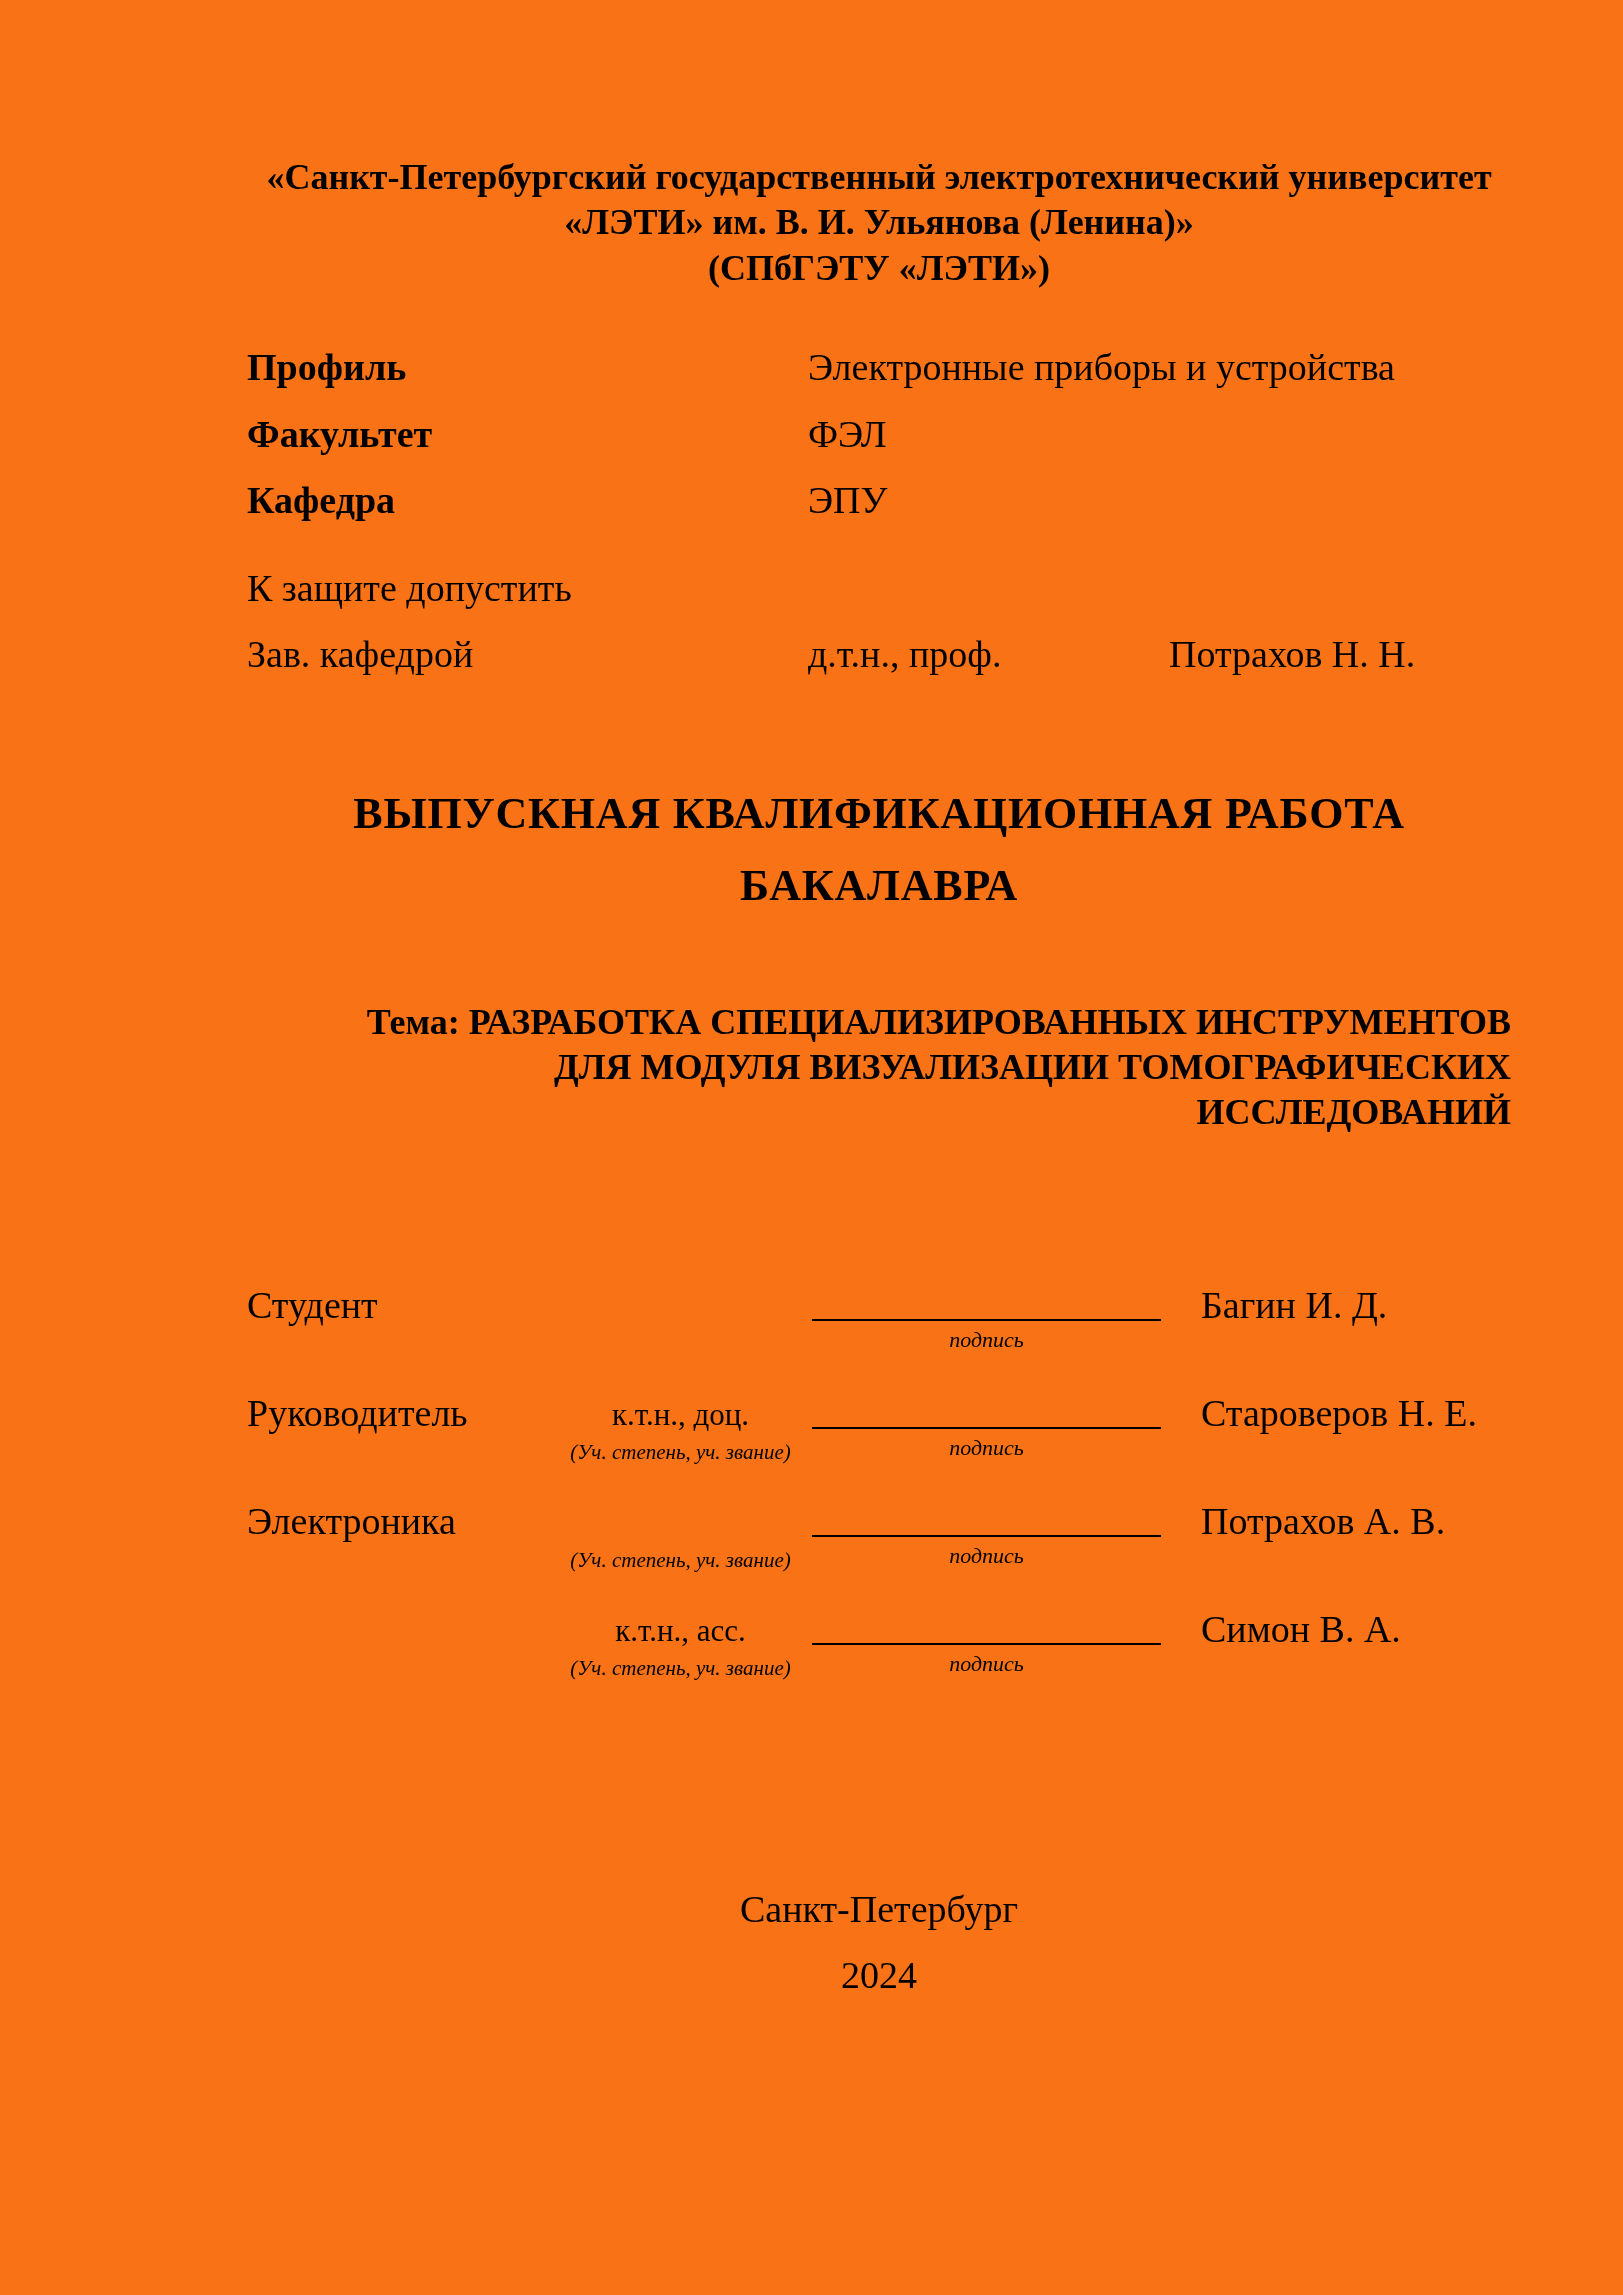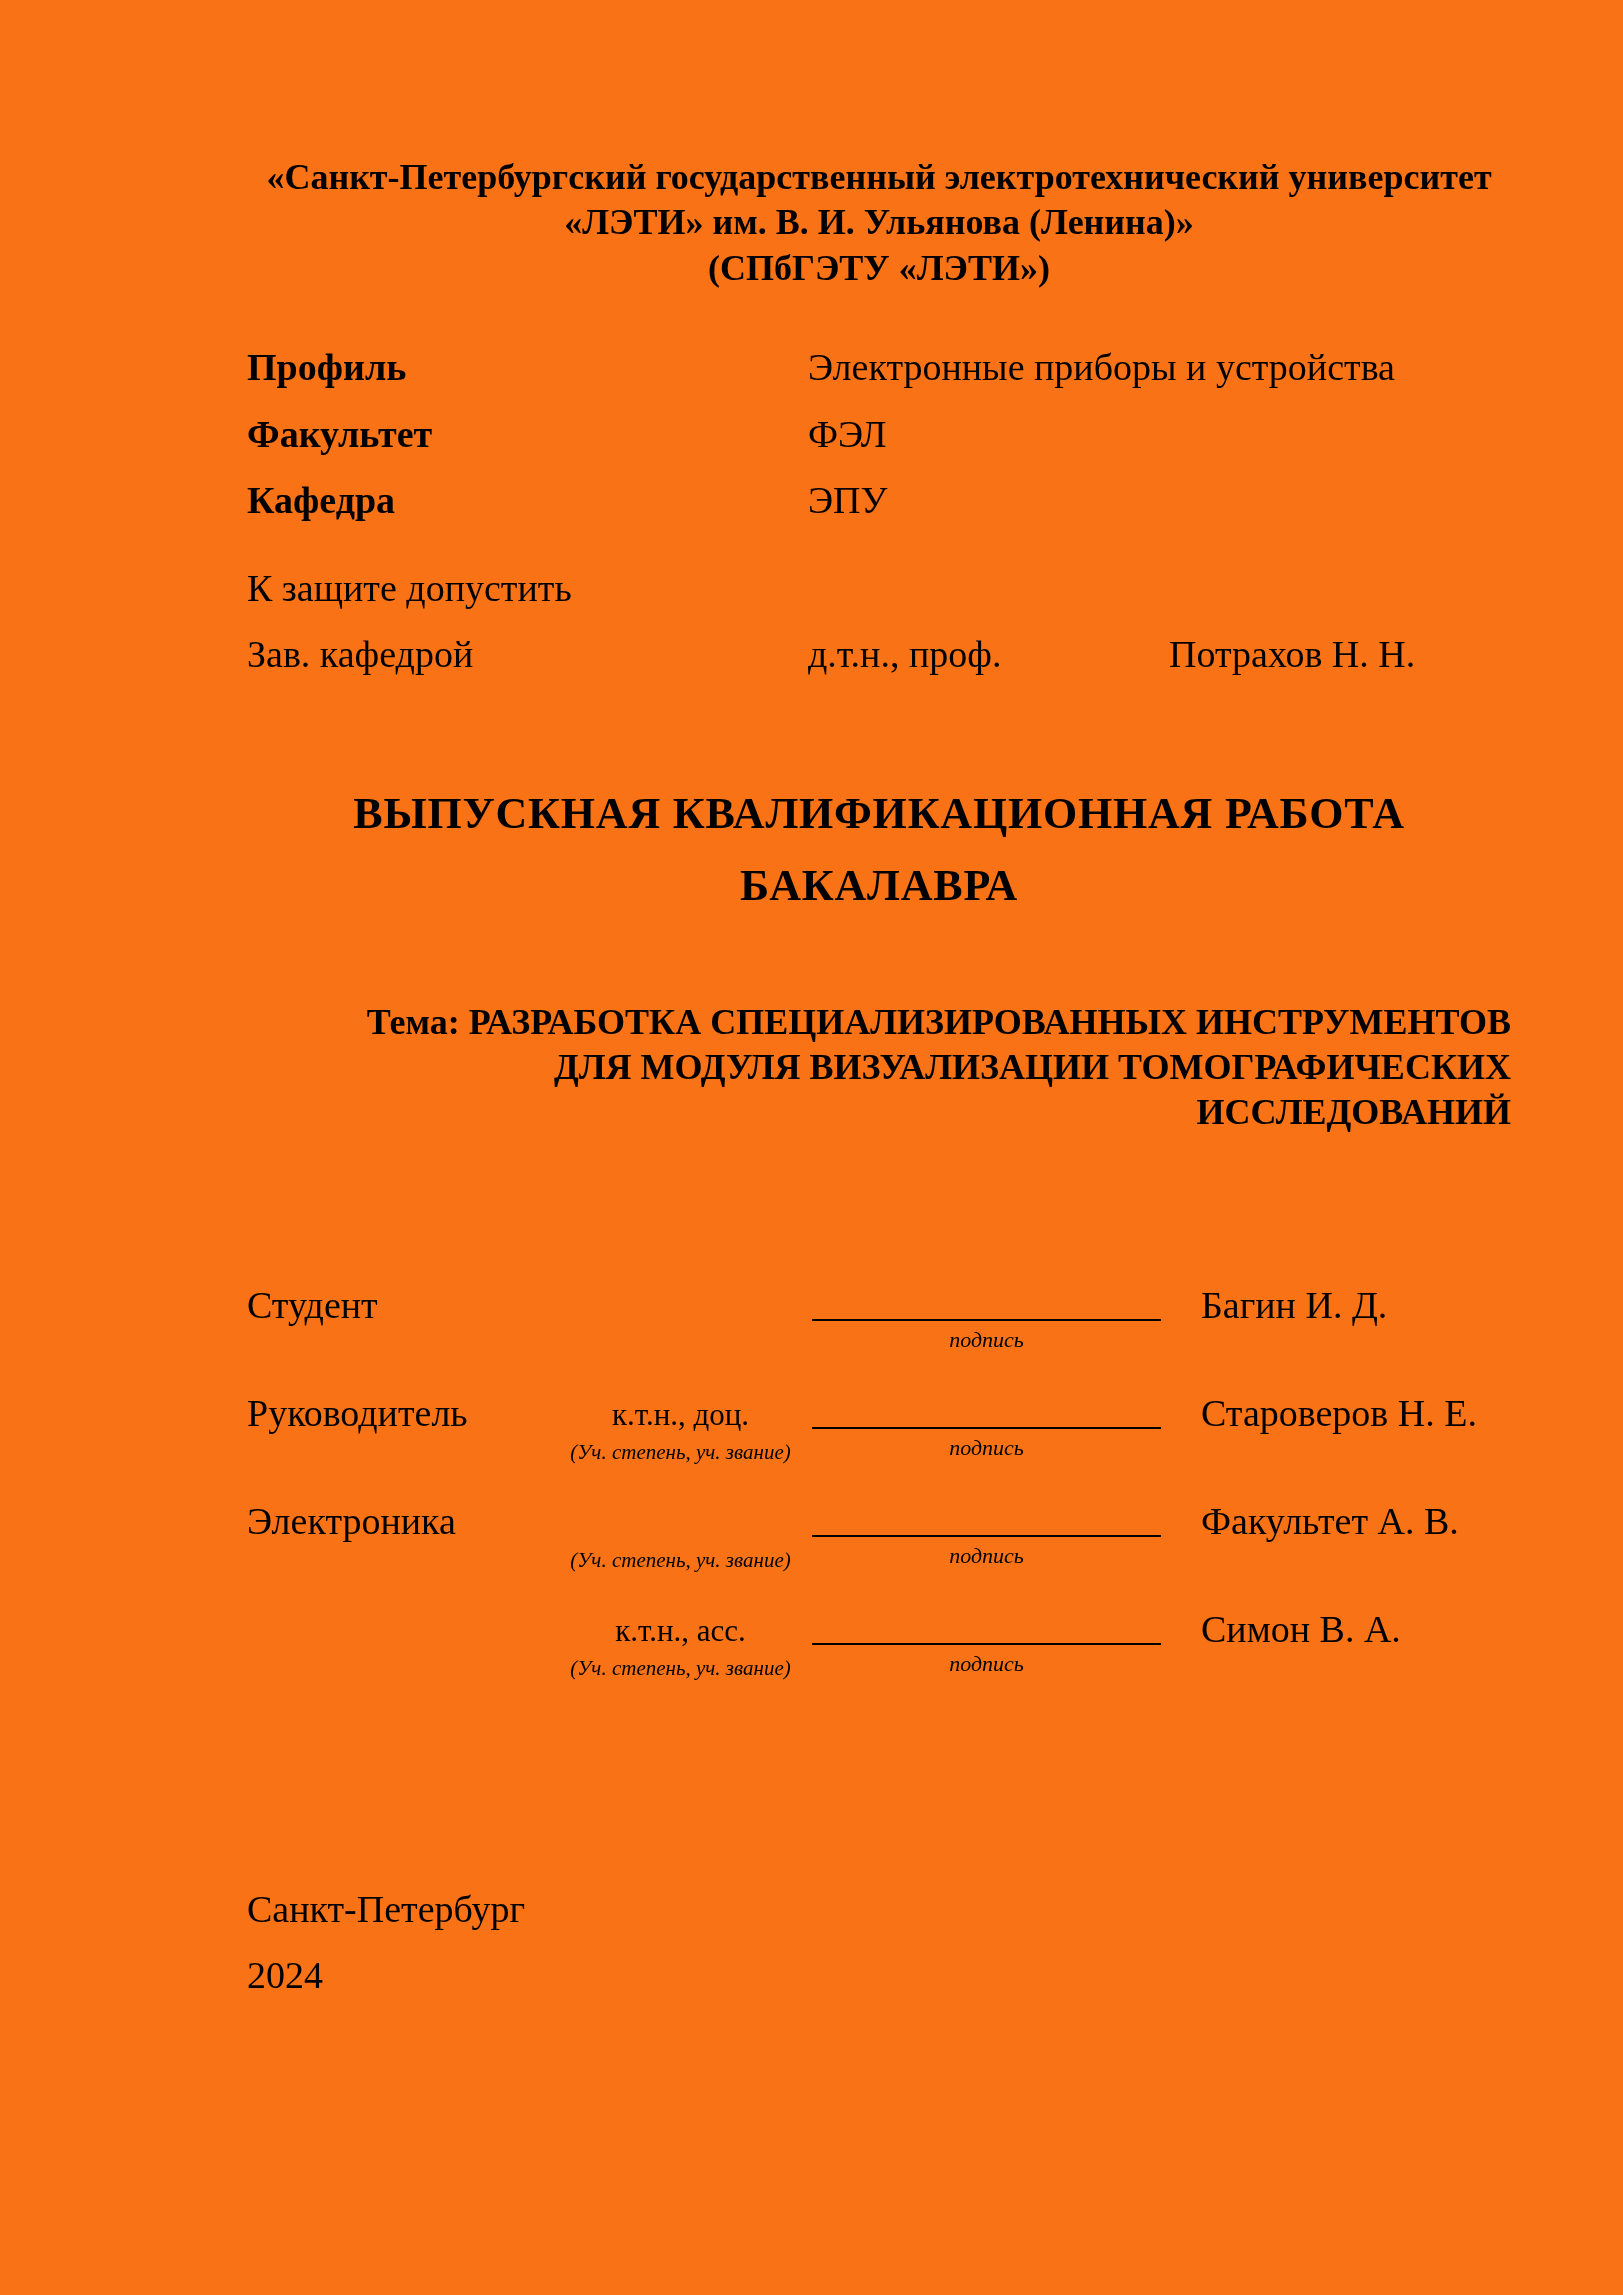--- a/index.html
+++ b/index.html
@@ -66,20 +66,21 @@
     position: absolute; left: 565px; top: 0; width: 349px; height: 55px;
     border-bottom: 2.4px solid #000000;
   }
   .sig-caption {
     position: absolute; left: 565px; top: 61px; width: 349px;
     text-align: center; font-size: 22px; font-style: italic;
   }
   .sig-name { position: absolute; left: 954px; top: 17.3px; white-space: nowrap; }
   .footer {
     margin-top: 178px;
+    text-align: center;
     font-size: 38px;
     line-height: 1.75;
   }
 </style>
 </head>
 <body>
 
 <div class="page">
 
   <div class="header">
@@ -139,21 +140,21 @@
       <div class="sig-caption">подпись</div>
       <div class="sig-name">Староверов Н. Е.</div>
     </div>
 
     <div class="sig-row">
       <div class="sig-role">Электроника</div>
       <div class="sig-degree"></div>
       <div class="sig-degree-caption">(Уч. степень, уч. звание)</div>
       <div class="sig-line"></div>
       <div class="sig-caption">подпись</div>
-      <div class="sig-name">Факультет А. В.</div>
+      <div class="sig-name">Потрахов А. В.</div>
     </div>
 
     <div class="sig-row">
       <div class="sig-role"></div>
       <div class="sig-degree">к.т.н., асс.</div>
       <div class="sig-degree-caption">(Уч. степень, уч. звание)</div>
       <div class="sig-line"></div>
       <div class="sig-caption">подпись</div>
       <div class="sig-name">Симон В. А.</div>
     </div>

